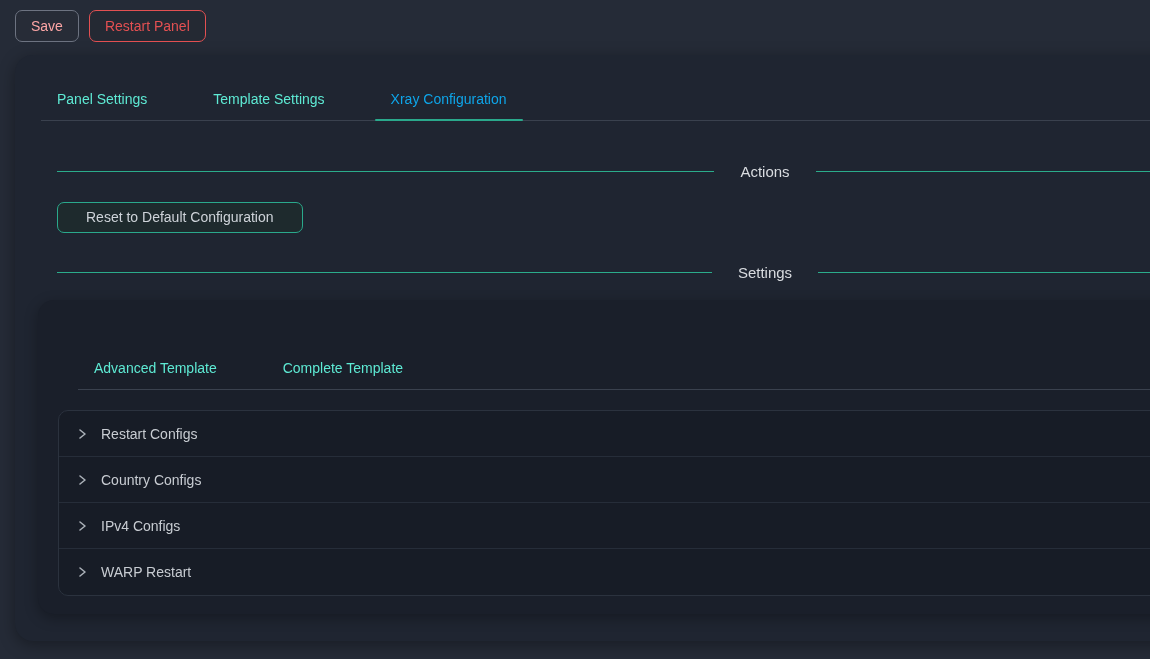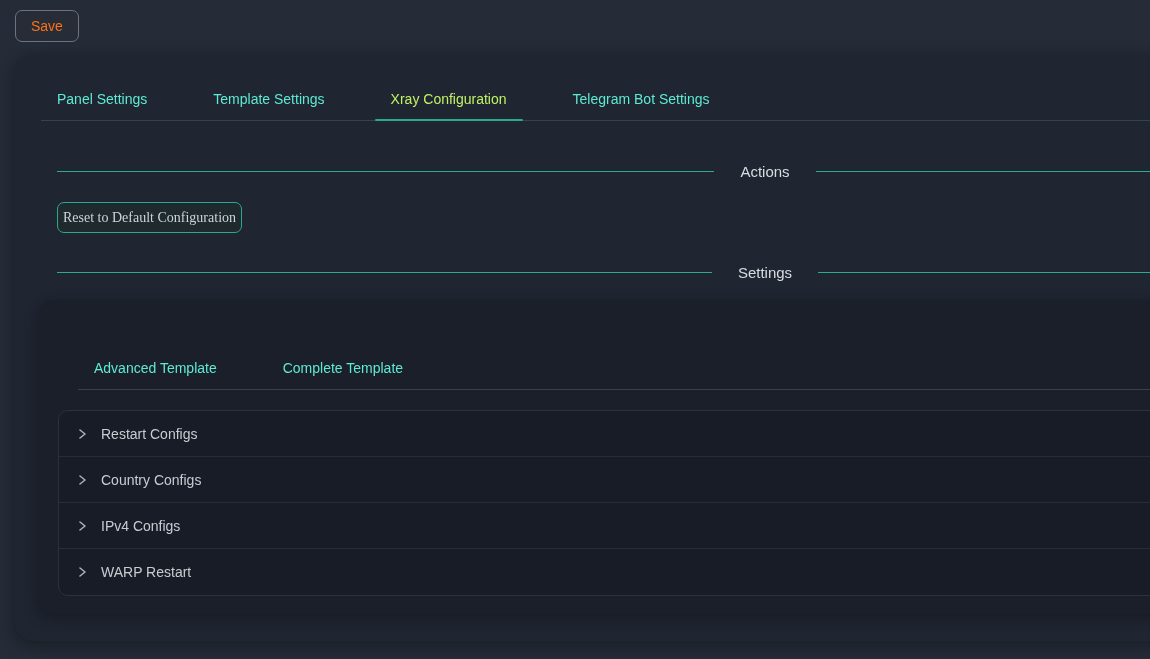--- a/index.html
+++ b/index.html
@@ -16,21 +16,21 @@
     position:absolute; top:0; left:0; width:1150px; height:51px;
     background:#252b37;
     display:flex; align-items:center; padding-left:15px; gap:10px;
   }
   .btn {
     font-family:inherit; font-size:14px; cursor:pointer;
     border-radius:7px; padding:6px 15px; line-height:18px;
     background:transparent;
   }
   .btn-save {
-    background:#272c37; border:1px solid #6d7381; color:#f97316;
+    background:#272c37; border:1px solid #6d7381; color:#fca5a5;
   }
   .btn-restart {
     background:#242933; border:1px solid #e35052; color:#e35052;
   }
 
   
   .main-card {
     position:absolute; top:55px; left:15px;
     width:1500px; height:586px;
     background:#1f2531; border-radius:18px;
@@ -40,21 +40,21 @@
 
   
   .tabs-nav {
     display:flex; gap:34px;
     border-bottom:1px solid #3a414e;
   }
   .tab {
     padding:12px 16px; font-size:14px; line-height:17px;
     color:#5eead4; cursor:pointer; position:relative; white-space:nowrap;
   }
-  .tab.active { color:#bef264; }
+  .tab.active { color:#0ea5e9; }
   .tab.active::after {
     content:""; position:absolute; left:0; right:0; bottom:-1px;
     height:2px; background:#2aa98c; border-radius:2px;
   }
   .main-tabs { margin-left:-16px; width:calc(100% + 16px); }
 
   
   .divider {
     display:flex; align-items:center;
     font-size:15px; color:#d9dce0;
@@ -62,24 +62,24 @@
   .divider::before, .divider::after {
     content:""; flex:1; border-top:1px solid #2bac8b;
   }
   .divider-label { padding:0 26px; white-space:nowrap; }
   .divider-actions   { margin-top:42px; }
   .divider-templates { margin-top:31px; }
 
   
   .btn-reset {
     margin-top:22px; display:inline-block;
-    font-size:14px; line-height:17px; padding:6px 5px;
+    font-size:14px; line-height:17px; padding:6px 28px;
     color:#ced3d9; background:#1e2a2d;
     border:1px solid #2aa98c; border-radius:7px; cursor:pointer;
-    font-family:Liberation Serif, serif;
+    font-family:Liberation Sans, sans-serif;
   }
 
   
   .templates-card {
     margin-top:19px; margin-left:-19px;
     width:1454px; height:314px;
     background:#1a1f2a; border-radius:16px;
     box-shadow:0 4px 14px rgba(0,0,0,0.3);
     padding:20px; overflow:hidden;
   }
@@ -100,30 +100,30 @@
   .collapse-header:last-child { border-bottom:none; }
   .chevron { display:inline-flex; width:12px; height:12px; flex:0 0 auto; }
   .chevron svg { width:12px; height:12px; stroke:#aab0b8; stroke-width:1.6;
                  fill:none; stroke-linecap:round; stroke-linejoin:round; }
 </style>
 </head>
 <body>
 
 <div class="toolbar">
   <button class="btn btn-save">Save</button>
+  <button class="btn btn-restart">Restart Panel</button>
 </div>
 
 <div class="main-card">
 
   
   <div class="tabs-nav main-tabs">
     <div class="tab">Panel Settings</div>
     <div class="tab">Template Settings</div>
     <div class="tab active">Xray Configuration</div>
-    <div class="tab">Telegram Bot Settings</div>
   </div>
 
   
   <div class="divider divider-actions">
     <span class="divider-label">Actions</span>
   </div>
 
   
   <button class="btn-reset">Reset to Default Configuration</button>
 

